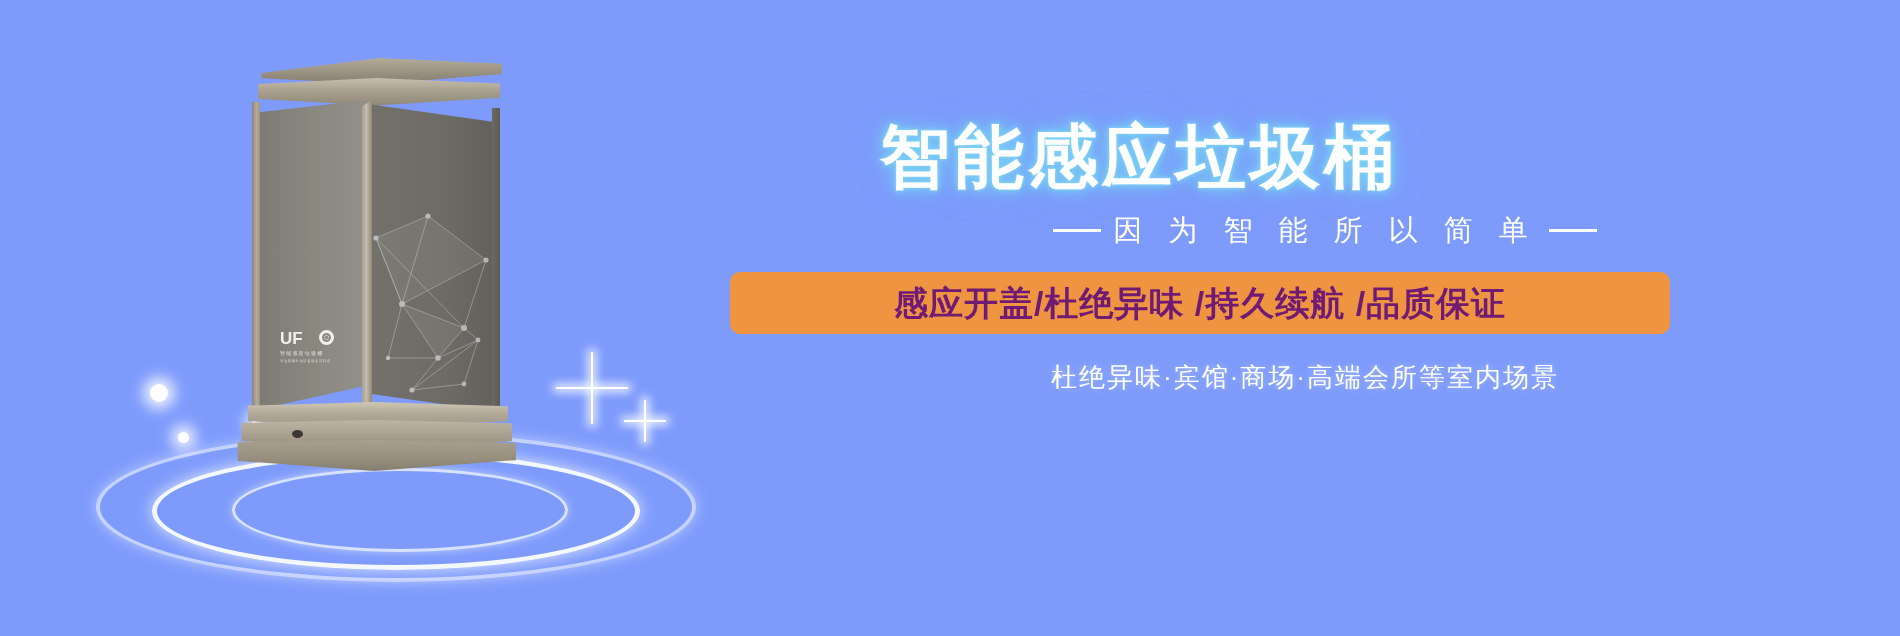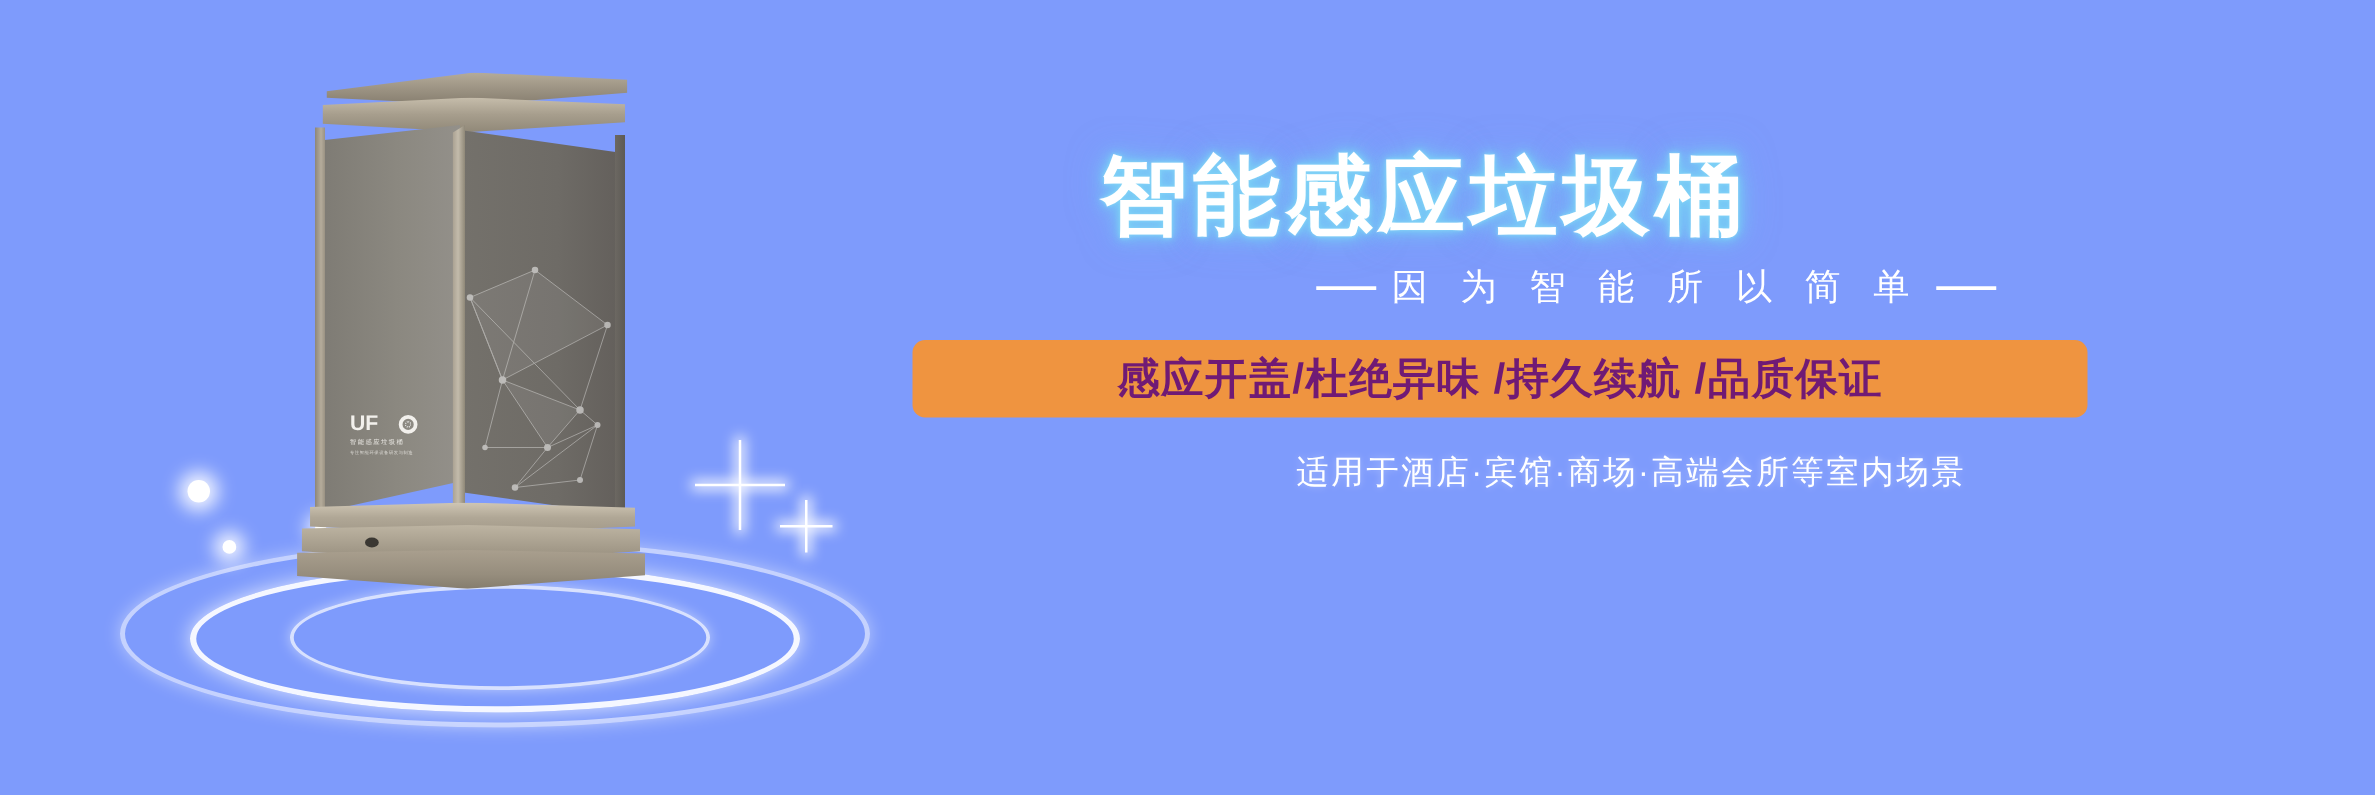--- a/index.html
+++ b/index.html
@@ -123,21 +123,21 @@
   
   #bin-network { position:absolute; left:122px; top:150px; width:132px; height:190px; opacity:.55; }
 
   
   #bin-logo {
     position:absolute; left:34px; top:272px;
     width:84px; text-align:left;
     color:#f2f0ec;
   }
   #logo-mark {
-    display:flex; align-items:flex-end; gap:16px;
+    display:flex; align-items:flex-start; gap:16px;
     font-size:17px; font-weight:bold; letter-spacing:0px;
     line-height:1;
   }
   #logo-ring {
     display:inline-block; width:15px; height:15px;
     border:3px solid #f2f0ec; border-radius:50%;
     position:relative;
   }
   #logo-ring::after{
     content:""; position:absolute; left:2px; top:2px; right:2px; bottom:2px;
@@ -301,17 +301,17 @@
       <span class="sub-rule"></span>
       <span id="subline-text">因 为 智 能  所 以 简 单</span>
       <span class="sub-rule"></span>
     </div>
 
     <div id="feature-pill">
       <span id="feature-pill-text">感应开盖/杜绝异味 /持久续航 /品质保证</span>
     </div>
 
     <div id="scenes">
-      <span id="scenes-text">适用于酒店·宾馆·商场·高端会所等室内场景</span>
+      <span id="scenes-text">杜绝异味·宾馆·商场·高端会所等室内场景</span>
     </div>
 
   </div>
 </div>
 
 </body></html>

